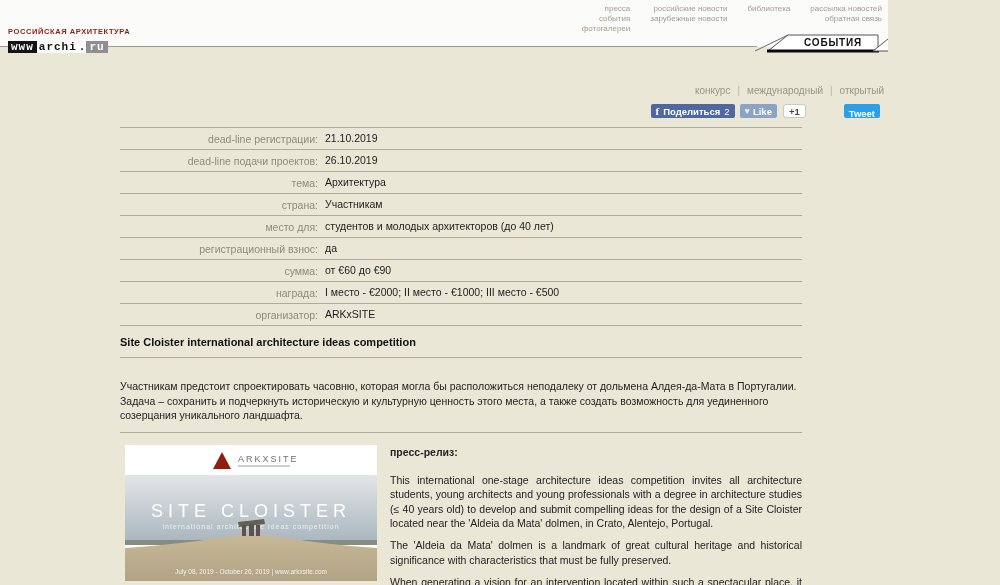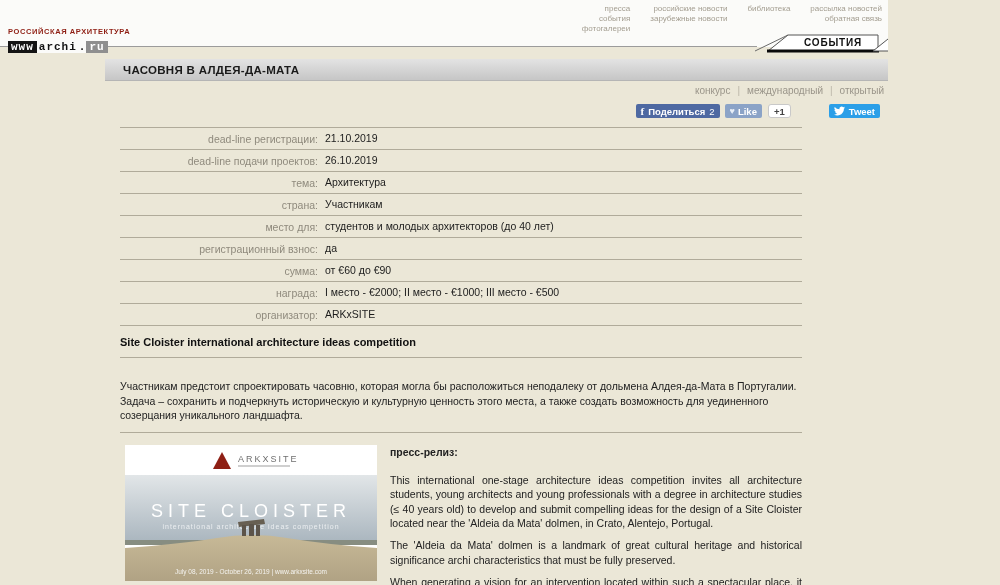--- a/index.html
+++ b/index.html
@@ -43,21 +43,21 @@
 
   
   .social { position:absolute; top:104px; right:8px; display:flex; align-items:center; }
   .btn { height:14px; display:flex; align-items:center; border-radius:2px; font-size:9.5px; font-weight:bold; cursor:pointer; padding:0 5px; }
   .btn-fb { background:#4e69a2; color:#fff; gap:4px; }
   .fb-f { font-family:"Liberation Serif", serif; font-weight:bold; font-size:11px; }
   .fb-count { font-weight:normal; }
   .btn-like { background:#8ba3c7; color:#fff; margin-left:5px; gap:3px; }
   .like-heart { font-size:9px; color:#e8eef7; }
   .btn-plus { background:#fff; color:#444; border:1px solid #c9c9c9; margin-left:6px; border-radius:3px; }
-  .btn-tweet { background:#2b9fe8; color:#fff; margin-left:38px; gap:4px; }
+  .btn-tweet { background:#2b9fe8; color:#fff; margin-left:38px; gap:4px;flex-direction:column; }
 
   
   .content { position:absolute; top:127px; left:120px; width:682px; }
   .info-table { border-top:1px solid #b0ab9a; }
   .info-row { display:flex; align-items:flex-start; border-bottom:1px solid #b0ab9a; padding:4px 0; min-height:21px; }
   .info-label { flex:0 0 205px; text-align:right; font-size:10.5px; color:#8f8a7d; padding-right:7px; padding-top:1px; }
   .info-value { font-size:10.5px; font-weight:normal; color:#1c1c1c; }
   a.info-value { text-decoration:none; cursor:pointer; }
 
   .article-heading { margin-top:10px; font-size:11px; font-weight:bold; color:#111; }
@@ -111,23 +111,20 @@
 
   <svg class="tabs-svg" viewBox="0 0 245 20">
     <line x1="0" y1="18" x2="33" y2="2" stroke="#6a6a6a" stroke-width="1"></line>
     <polygon points="33,2 123,2 123,18 13,18" fill="#ffffff" stroke="#555555" stroke-width="1"></polygon>
     <line x1="12" y1="18" x2="124" y2="18" stroke="#0a0a0a" stroke-width="3"></line>
     <polygon points="138,2 244,2 244,18 118,18" fill="#ffffff" stroke="#555555" stroke-width="1"></polygon>
   </svg>
   <span class="tab-label t1">СОБЫТИЯ</span>
   <span class="tab-label t2">ПРЕССА</span>
 
-  <div class="title-bar">
-    <span>ЧАСОВНЯ В АЛДЕЯ-ДА-МАТА</span>
-  </div>
 
   <div class="meta-tags">
     <a>конкурс</a><span class="meta-sep">|</span><a>международный</a><span class="meta-sep">|</span><a>открытый</a>
   </div>
 
   <div class="social">
     <div class="btn btn-fb">
       <span class="fb-f">f</span>
       <span>Поделиться</span>
       <span class="fb-count">2</span>
@@ -219,19 +216,19 @@
         <polygon points="113,77 139,74 140,79 114,82" fill="#675f52"></polygon>
         <rect x="117" y="80" width="4" height="11" fill="#5c544a"></rect>
         <rect x="124" y="79" width="5" height="12" fill="#5c544a"></rect>
         <rect x="131" y="80" width="4" height="11" fill="#5c544a"></rect>
         <text x="126" y="129" text-anchor="middle" font-size="6.5" fill="#f4f3ef">July 08, 2019 - October 26, 2019 | www.arkxsite.com</text>
       </svg>
 
       <div class="press">
         <div class="press-label">пресс-релиз:</div>
         <p>This international one-stage architecture ideas competition invites all architecture students, young architects and young professionals with a degree in architecture studies (≤ 40 years old) to develop and submit compelling ideas for the design of a Site Cloister located near the 'Aldeia da Mata' dolmen, in Crato, Alentejo, Portugal.</p>
-        <p>The 'Aldeia da Mata' dolmen is a landmark of great cultural heritage and historical significance archi characteristics that must be fully preserved.</p>
+        <p>The 'Aldeia da Mata' dolmen is a landmark of great cultural heritage and historical significance with characteristics that must be fully preserved.</p>
         <p>When generating a vision for an intervention located within such a spectacular place, it is essential that each design proposal emphasises, respects and celebrates the megalithic monument, while providing visitors with a unique experience.</p>
       </div>
     </div>
 
   </div>
 </div>
 
 </body></html>

